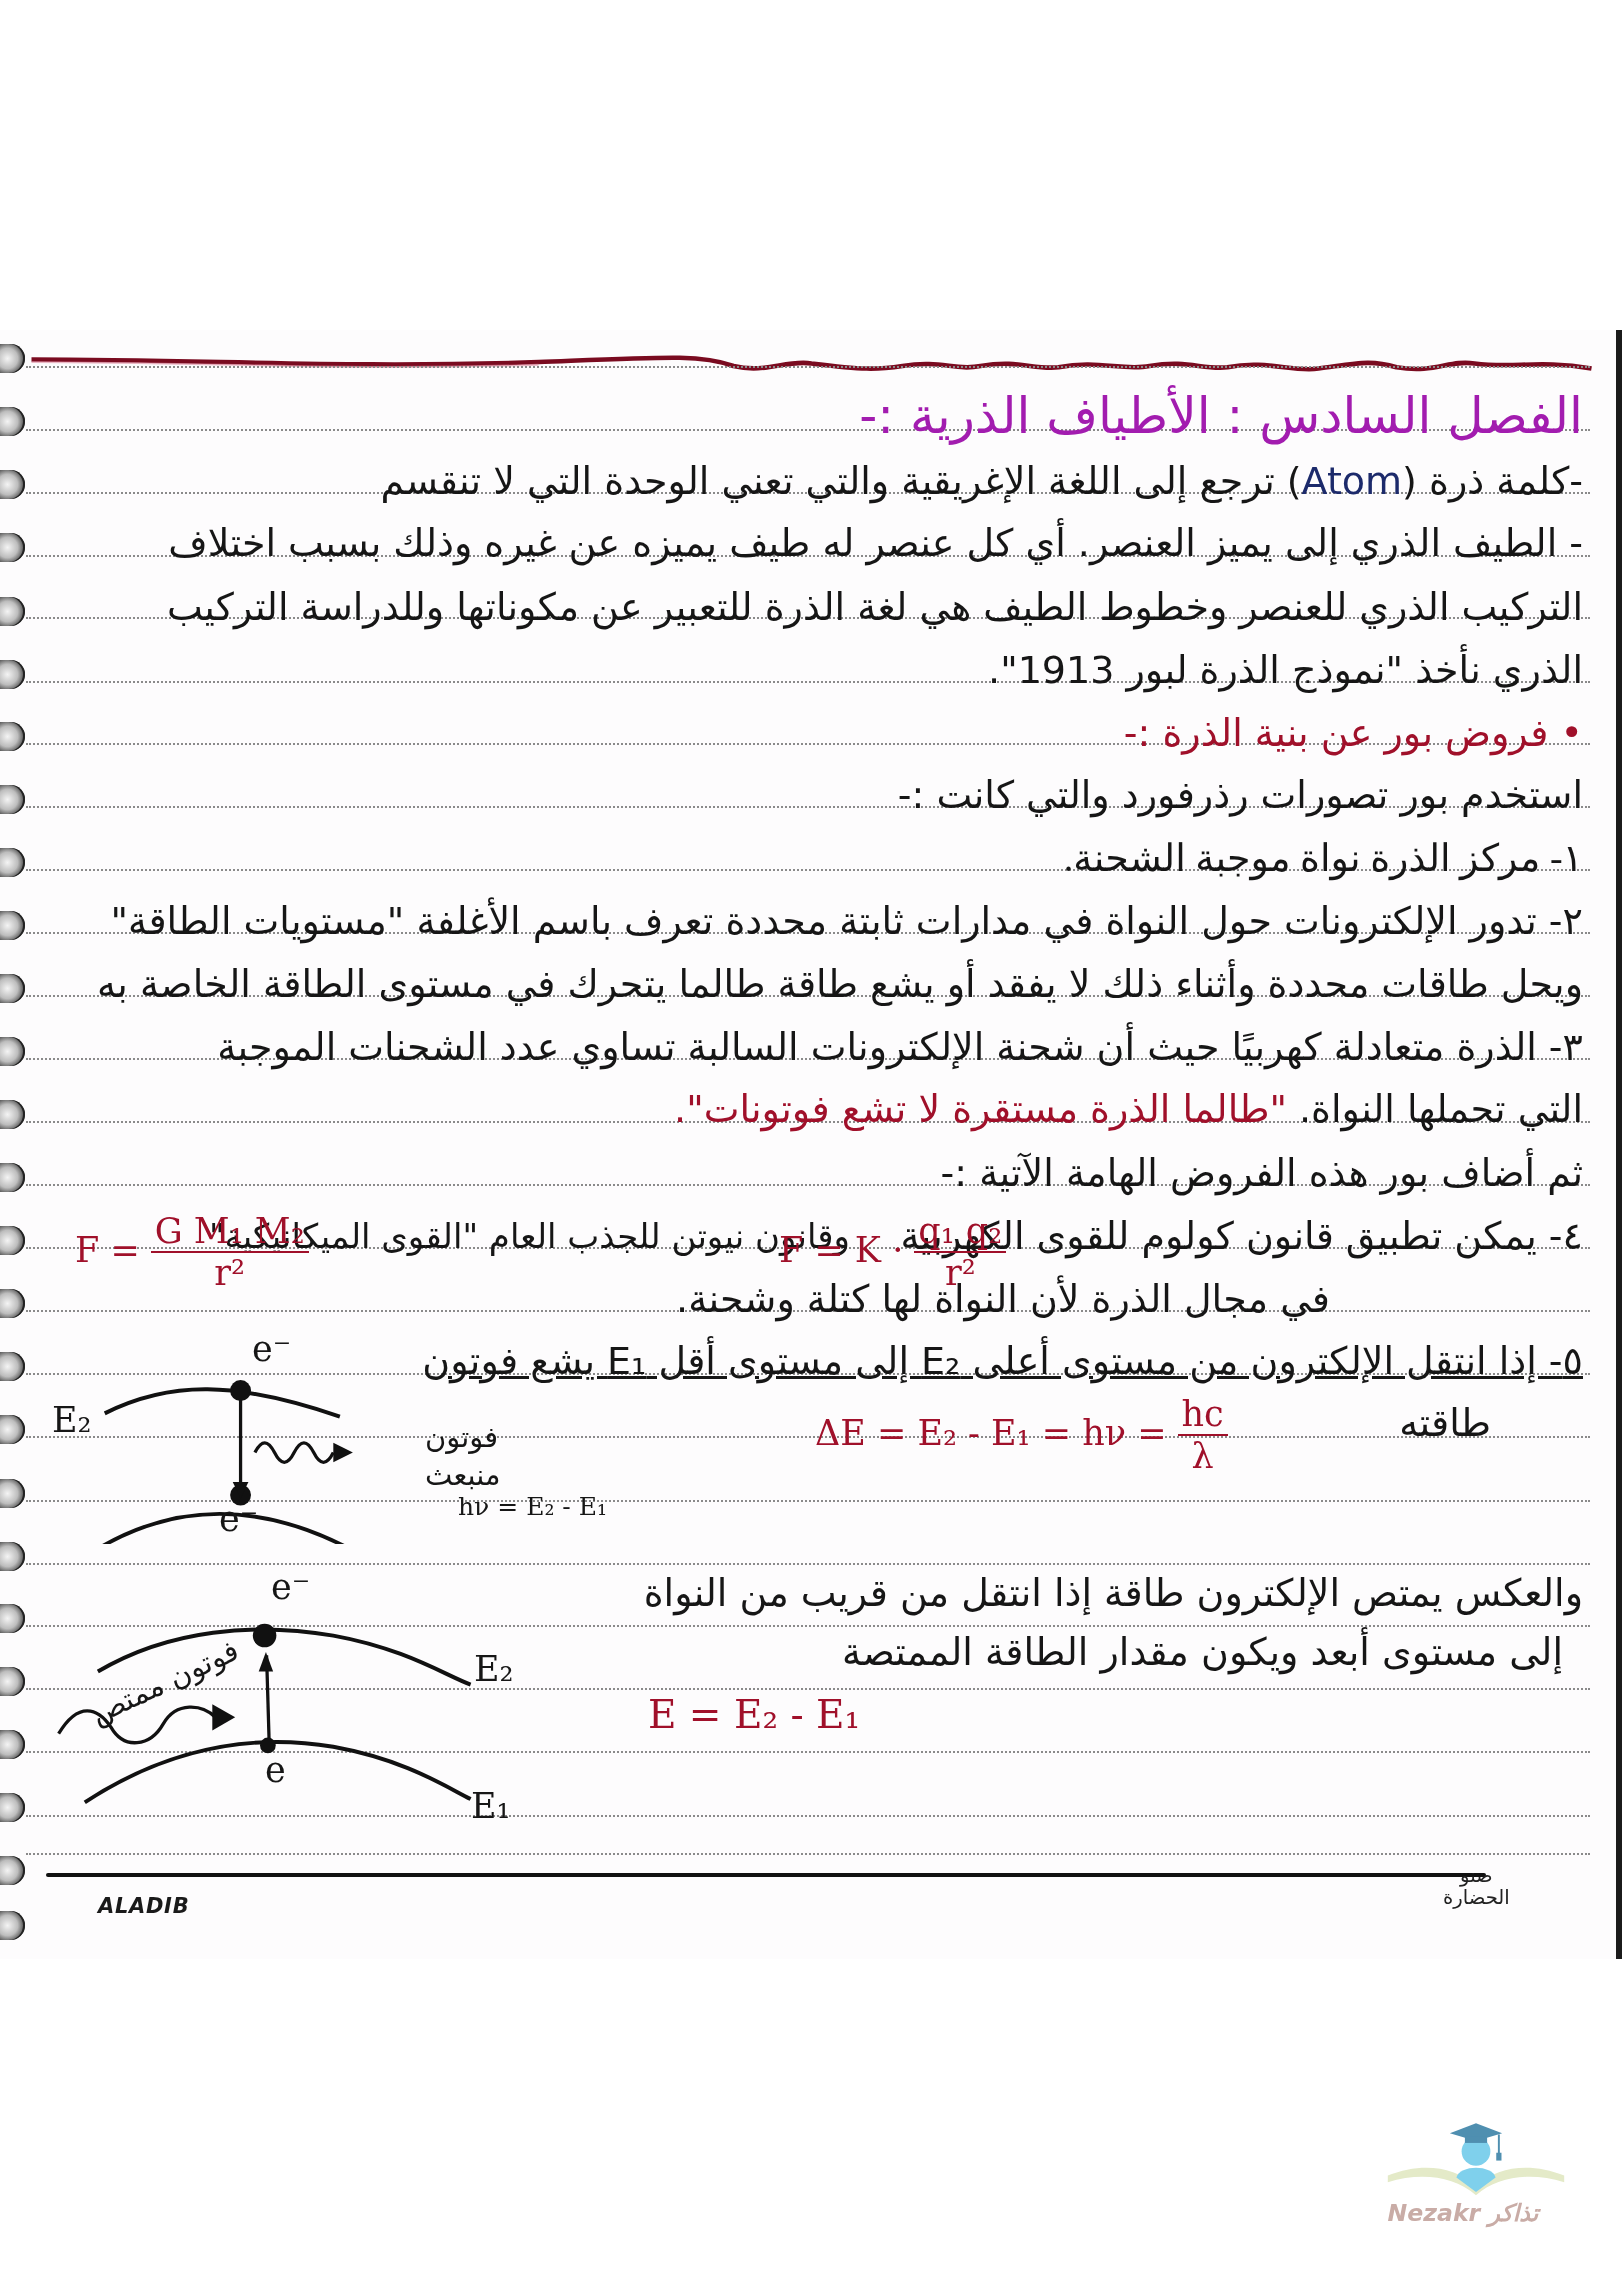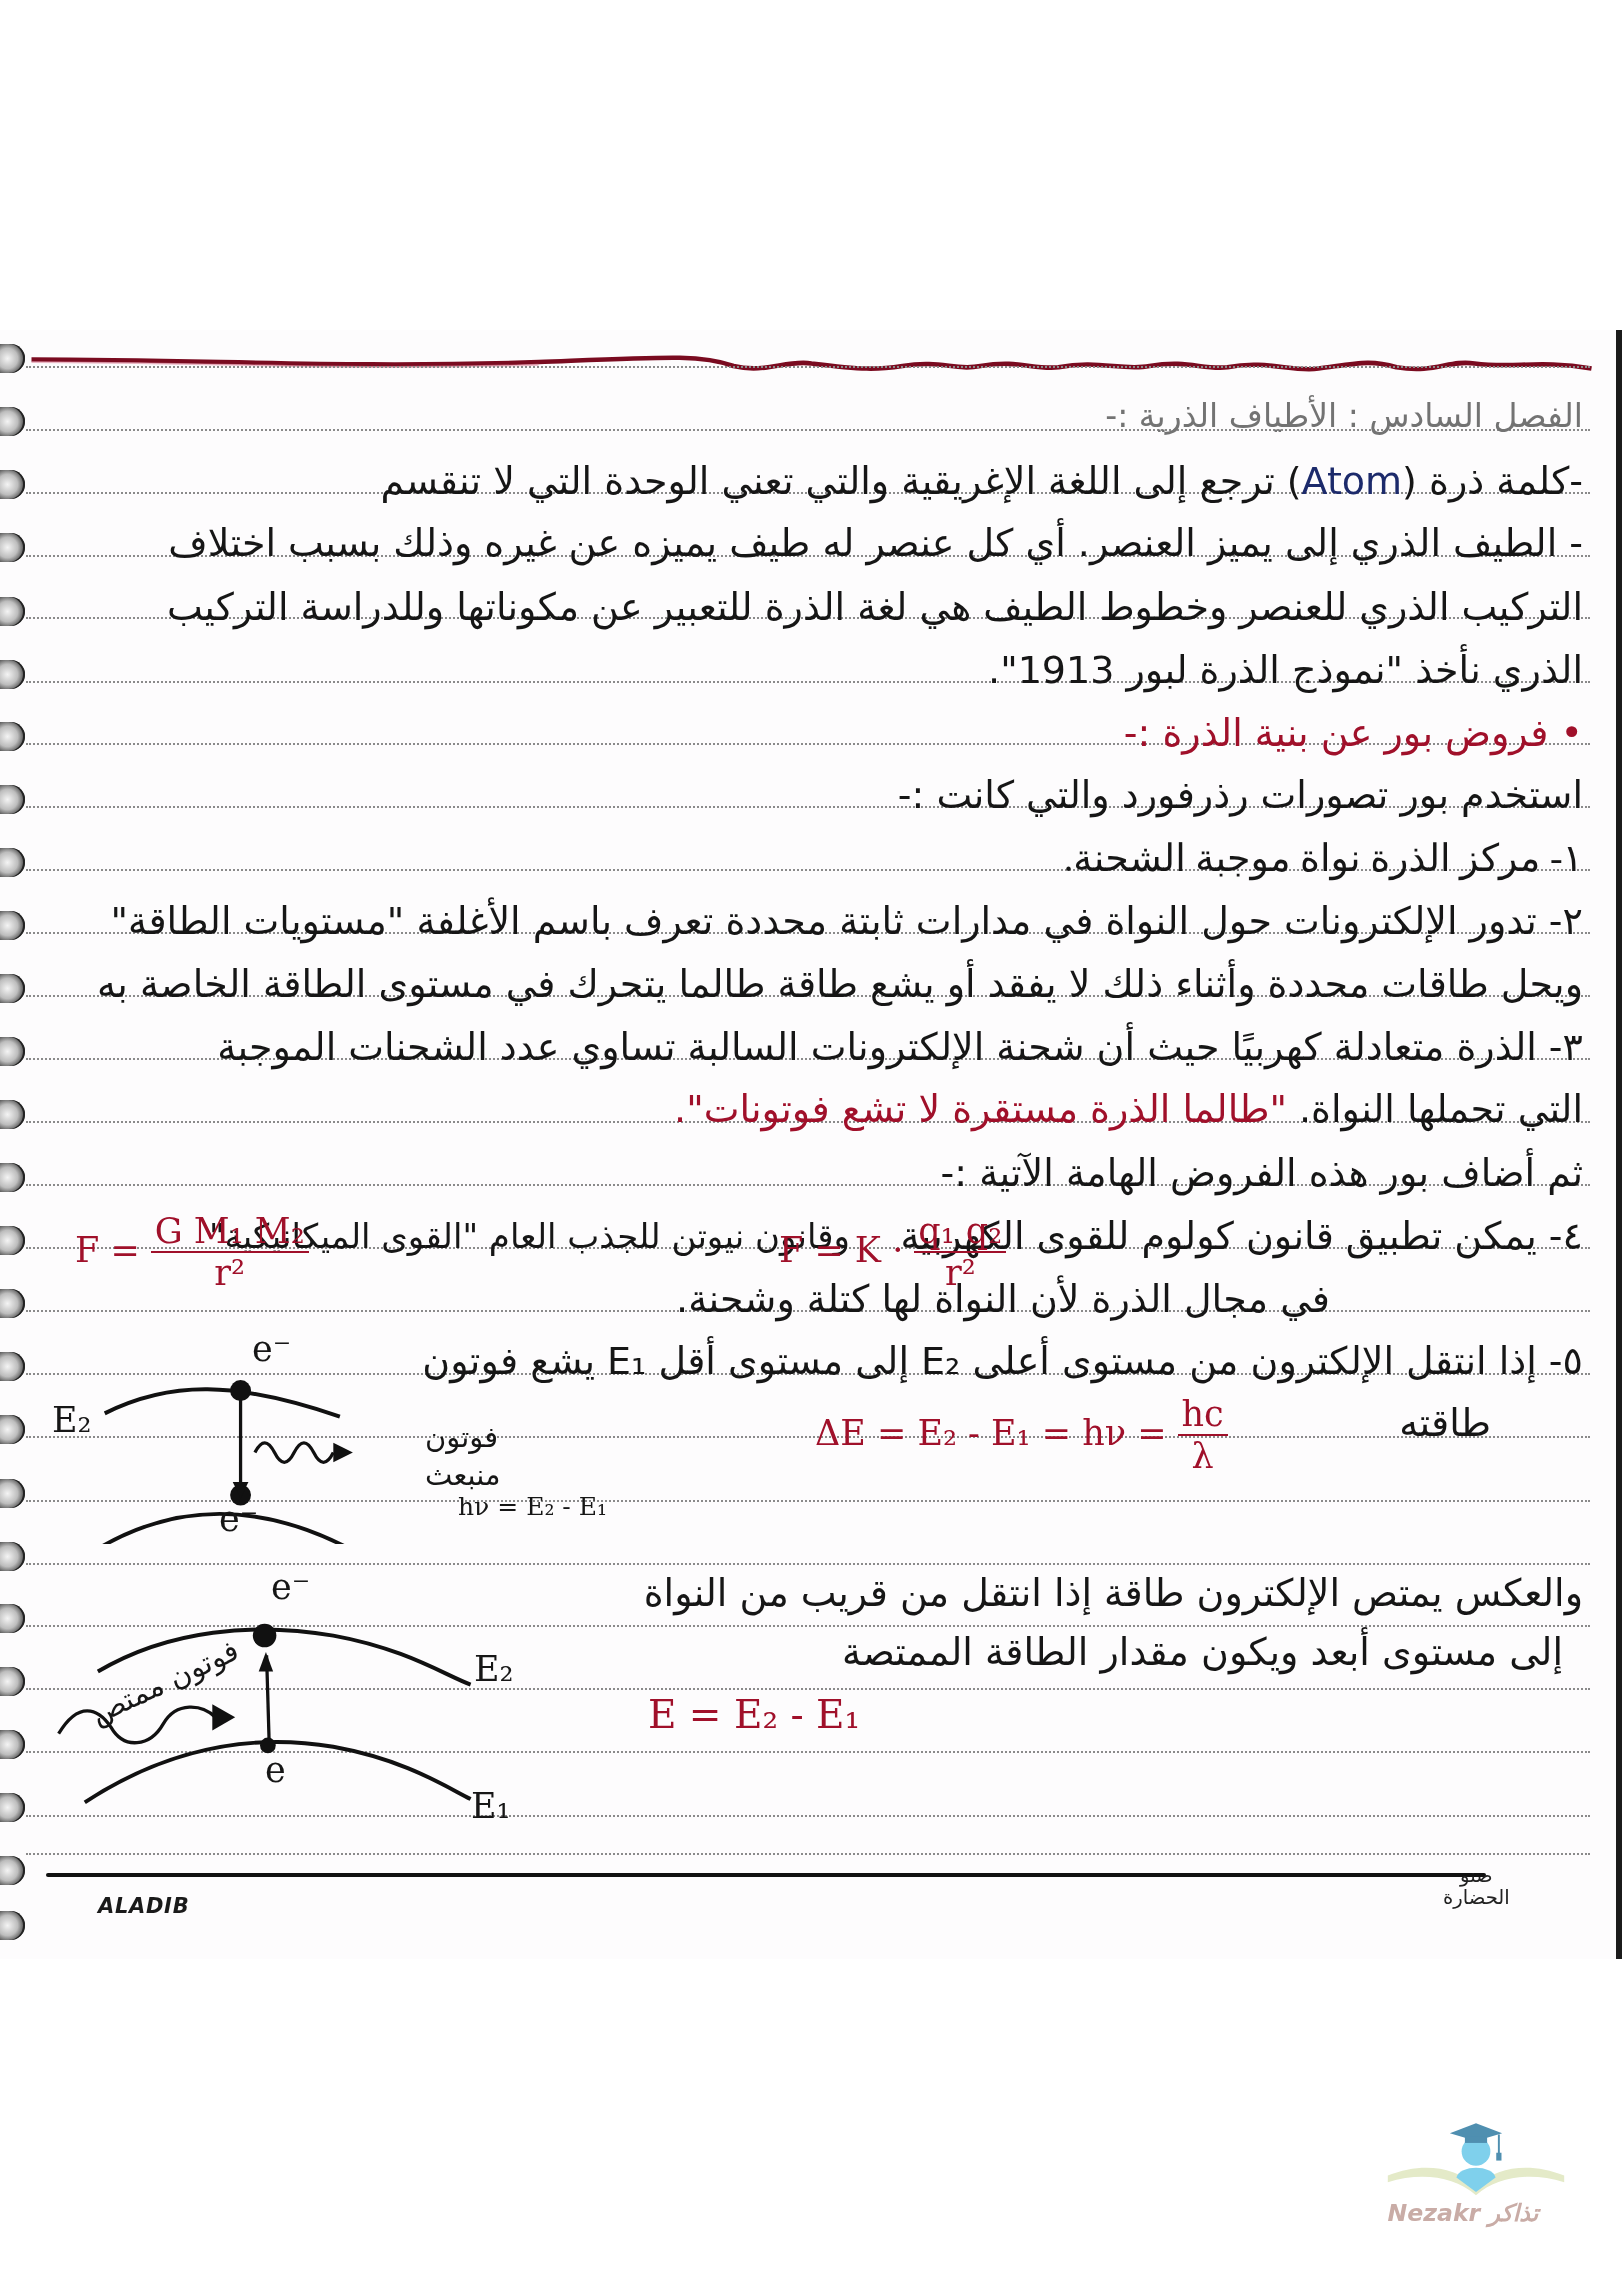--- a/index.html
+++ b/index.html
@@ -28,21 +28,21 @@
       background: radial-gradient(circle at 30% 50%, #f4f4f4 0%, #bdbdbd 45%, #3a3a3a 80%);
       box-shadow: inset -2px 0 0 #222;
     }
     .line {
       position: absolute; right: 39px; direction: rtl; text-align: right;
       font-family: "DejaVu Sans", sans-serif; font-size: 38px; line-height: 46px;
       color: #161616; white-space: nowrap;
     }
     .red { color: #a0102a; }
     .blue { color: #1c2a6b; }
-    .title { font-size: 33px; color: #737373; }
+    .title { font-size: 50px; color: #a21caf; }
     .formula {
       position: absolute; font-family: "DejaVu Serif", serif; font-size: 35px;
       color: #a0102a; white-space: nowrap; direction: ltr;
     }
     .frac { display: inline-block; vertical-align: middle; text-align: center; }
     .frac .num { display: block; border-bottom: 2.6px solid currentColor; padding: 0 3.9px; }
     .frac .den { display: block; }
     .diagram { position: absolute; }
     .diagram svg { display: block; }
     .lbl {
@@ -164,21 +164,21 @@
 <div class="formula" style="left:779px; top:1211px;">
   <span>F = K ·</span>
   <span class="frac"><span class="num">q₁ q₂</span><span class="den">r²</span></span>
 </div>
 <div class="formula" style="left:75px; top:1211px;">
   <span>F = </span>
   <span class="frac"><span class="num">G M₁ M₂</span><span class="den">r²</span></span>
 </div>
 <div class="line" style="top:1276px; right:292px;">في مجال الذرة لأن النواة لها كتلة وشحنة.</div>
 
-<div class="line" style="top:1338px;">٥- إذا انتقل الإلكترون من مستوى أعلى E₂ إلى مستوى أقل E₁ يشع فوتون</div>
+<div class="line" style="top:1338px;text-decoration:underline;">٥- إذا انتقل الإلكترون من مستوى أعلى E₂ إلى مستوى أقل E₁ يشع فوتون</div>
 <div class="line" style="top:1400px; right:131px;">طاقته</div>
 <div class="formula" style="left:815px; top:1394px;">
   <span>ΔE = E₂ - E₁ = hν = </span>
   <span class="frac"><span class="num">hc</span><span class="den">λ</span></span>
 </div>
 
 <div class="diagram" style="left:39px; top:1335px; width:458px; height:209px;">
   <svg width="458" height="209" viewBox="0 0 700 320">
     <path d="M100 120 C200 70 300 70 460 125" fill="none" stroke="#111" stroke-width="6"></path>
     <path d="M85 330 C200 260 330 250 480 330" fill="none" stroke="#111" stroke-width="6"></path>

